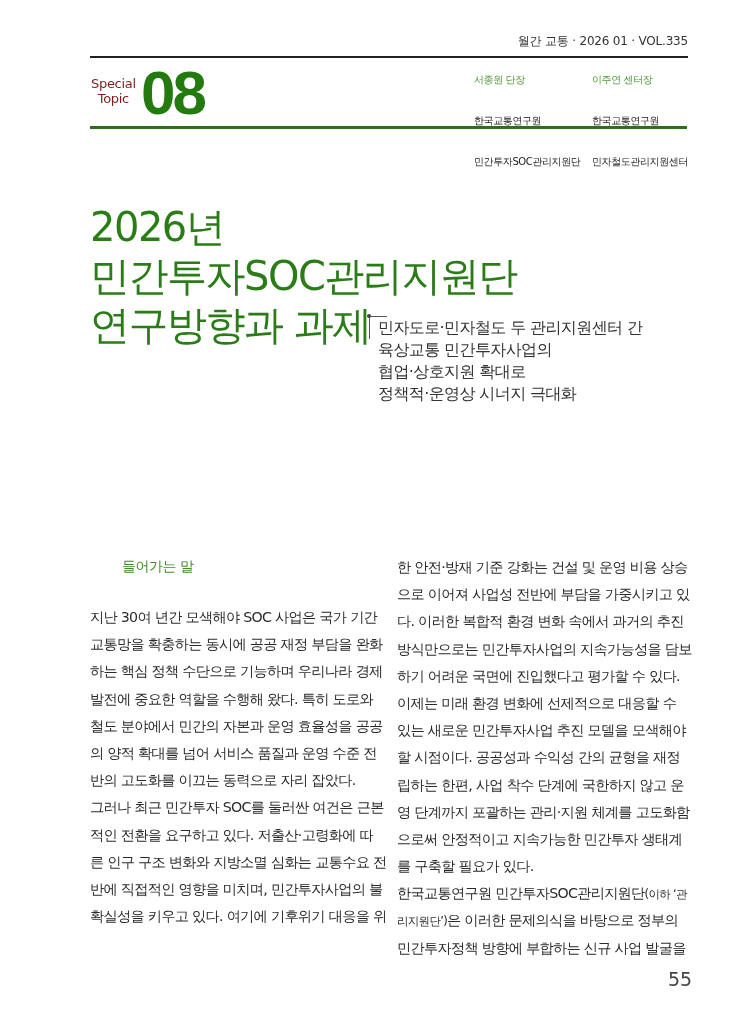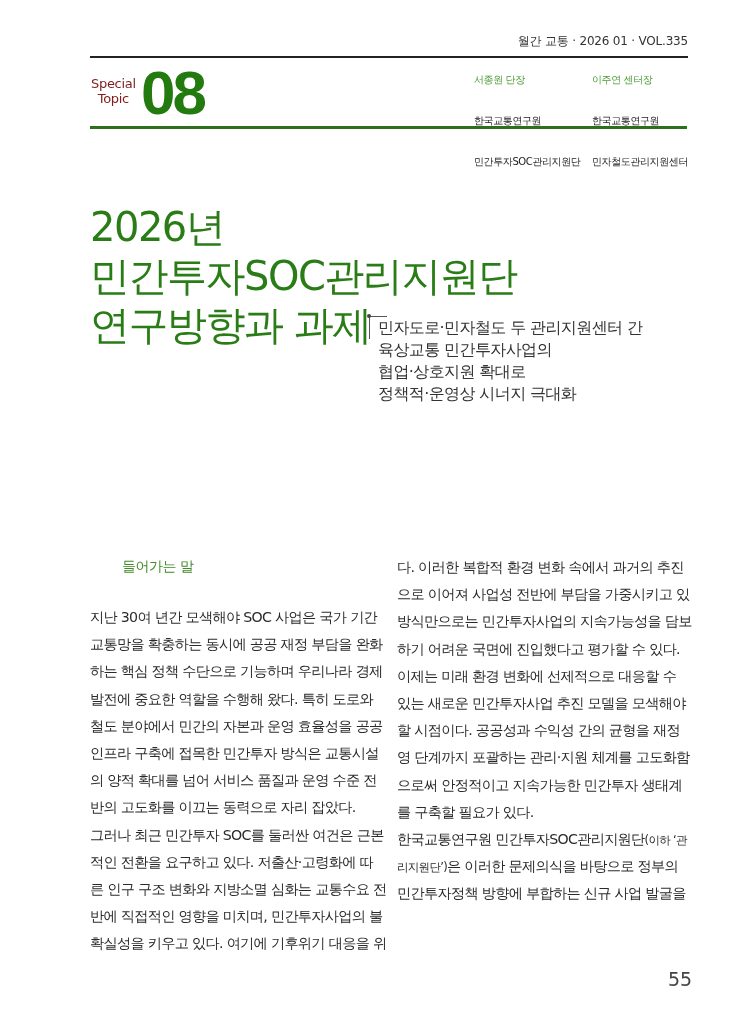--- a/index.html
+++ b/index.html
@@ -99,38 +99,39 @@
 </div>
 
 <div class="abs section-heading">들어가는 말</div>
 
 <div class="abs col col-left">
   <div>지난 30여 년간 모색해야 SOC 사업은 국가 기간</div>
   <div>교통망을 확충하는 동시에 공공 재정 부담을 완화</div>
   <div>하는 핵심 정책 수단으로 기능하며 우리나라 경제</div>
   <div>발전에 중요한 역할을 수행해 왔다. 특히 도로와</div>
   <div>철도 분야에서 민간의 자본과 운영 효율성을 공공</div>
-  <div>인프라 구축에 접목한 민간투자 방식은 교통시설</div>
   <div>의 양적 확대를 넘어 서비스 품질과 운영 수준 전</div>
   <div>반의 고도화를 이끄는 동력으로 자리 잡았다.</div>
   <div>그러나 최근 민간투자 SOC를 둘러싼 여건은 근본</div>
   <div>적인 전환을 요구하고 있다. 저출산·고령화에 따</div>
   <div>른 인구 구조 변화와 지방소멸 심화는 교통수요 전</div>
   <div>반에 직접적인 영향을 미치며, 민간투자사업의 불</div>
   <div>확실성을 키우고 있다. 여기에 기후위기 대응을 위</div>
 </div>
 
 <div class="abs col col-right">
+  <div>한 안전·방재 기준 강화는 건설 및 운영 비용 상승</div>
+  <div>으로 이어져 사업성 전반에 부담을 가중시키고 있</div>
   <div>다. 이러한 복합적 환경 변화 속에서 과거의 추진</div>
-  <div>으로 이어져 사업성 전반에 부담을 가중시키고 있</div>
   <div>방식만으로는 민간투자사업의 지속가능성을 담보</div>
   <div>하기 어려운 국면에 진입했다고 평가할 수 있다.</div>
   <div>이제는 미래 환경 변화에 선제적으로 대응할 수</div>
   <div>있는 새로운 민간투자사업 추진 모델을 모색해야</div>
   <div>할 시점이다. 공공성과 수익성 간의 균형을 재정</div>
+  <div>립하는 한편, 사업 착수 단계에 국한하지 않고 운</div>
   <div>영 단계까지 포괄하는 관리·지원 체계를 고도화함</div>
   <div>으로써 안정적이고 지속가능한 민간투자 생태계</div>
   <div>를 구축할 필요가 있다.</div>
   <div><span>한국교통연구원 민간투자SOC관리지원단</span><span class="small">(이하 ‘관</span></div>
   <div><span class="small">리지원단’)</span><span>은 이러한 문제의식을 바탕으로 정부의</span></div>
   <div>민간투자정책 방향에 부합하는 신규 사업 발굴을</div>
 </div>
 
 <div class="abs page-num">55</div>
 

